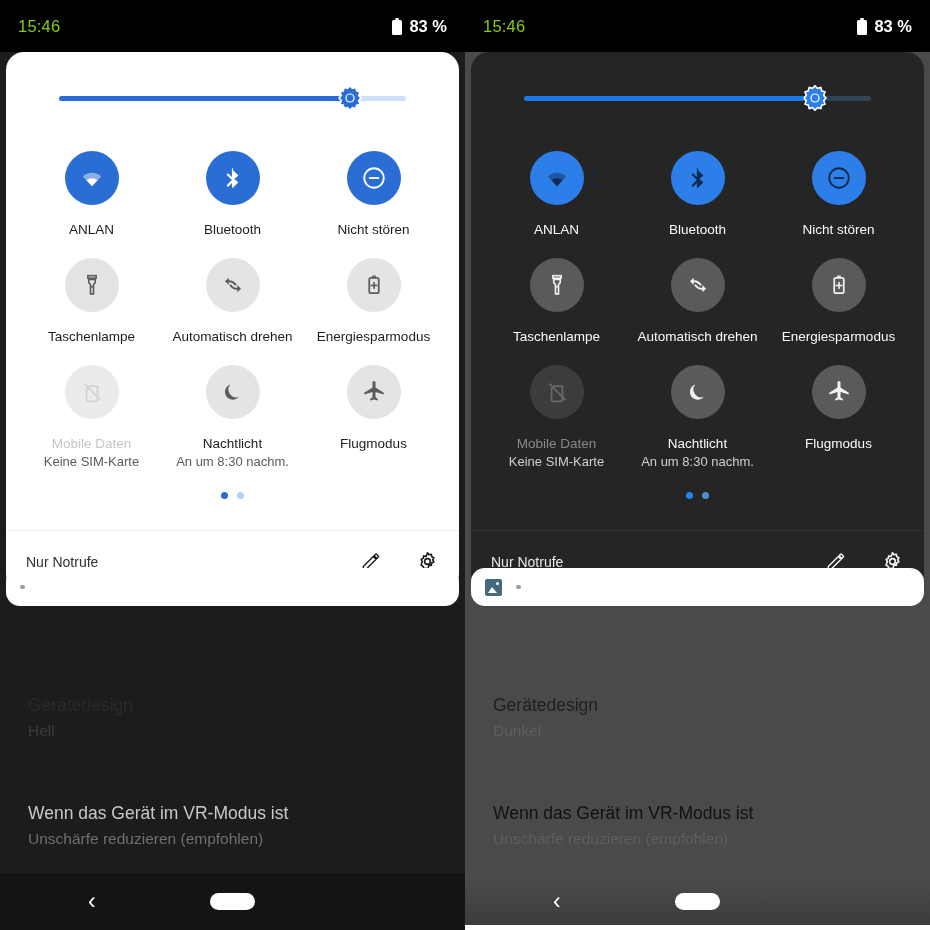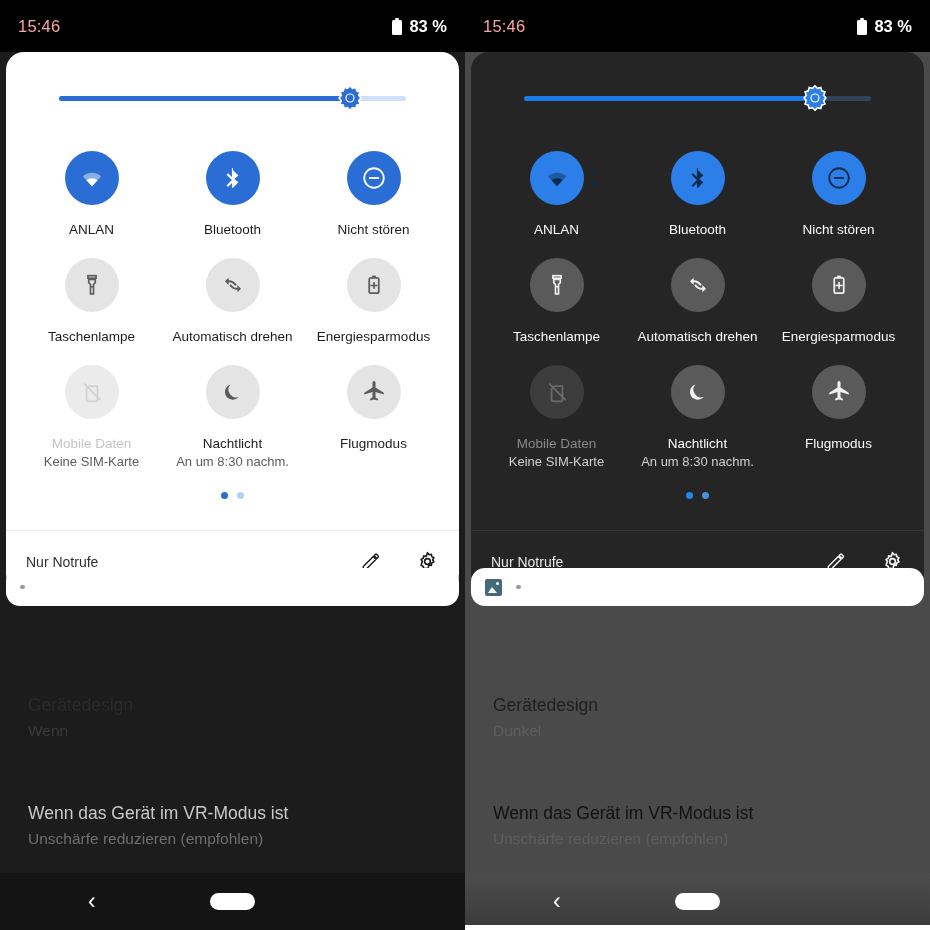--- a/index.html
+++ b/index.html
@@ -29,21 +29,21 @@
   .panel.light .bg-row.second .bg-sub   { color:#6f6f6f; }
   .panel.dark  .bg-row.second .bg-title { color:#111; }
   .panel.dark  .bg-row.second .bg-sub   { color:#5e5e5e; }
 
   
   .statusbar {
     position:absolute; top:0; left:0; right:0; height:52px;
     background:#000; display:flex; align-items:center;
     justify-content:space-between; padding:0 18px; z-index:6;
   }
-  .sb-time { color:#fca5a5; font-size:16.5px; letter-spacing:.2px;text-align:right; }
+  .sb-time { color:#84cc16; font-size:16.5px; letter-spacing:.2px;text-align:right; }
   .sb-right { display:flex; align-items:center; gap:7px; }
   .sb-batt-pct { color:#fff; font-size:16.5px; font-weight:bold; }
   .batt-ico { width:10px; height:17px; position:relative; }
   .batt-ico .body { position:absolute; bottom:0; left:0; width:10px; height:15px; background:#fff; border-radius:1.5px; }
   .batt-ico .cap  { position:absolute; top:0; left:3px; width:4px; height:2.5px; background:#fff; border-radius:1px; }
 
   
   .shade {
     position:absolute; top:52px; left:6px; right:6px;
     border-radius:18px; z-index:5; overflow:hidden;
@@ -150,21 +150,21 @@
   }
 </style>
 </head>
 <body>
 
   <div class="panel light">
     <div class="backdrop">
       <div class="bg-settings">
       <div class="bg-row ">
         <div class="bg-title">Gerätedesign</div>
-        <div class="bg-sub">Wenn</div>
+        <div class="bg-sub">Hell</div>
       </div>
       <div class="bg-row second">
         <div class="bg-title">Wenn das Gerät im VR-Modus ist</div>
         <div class="bg-sub">Unschärfe reduzieren (empfohlen)</div>
       </div>
       </div>
     </div>
 
     <div class="statusbar">
       <span class="sb-time">15:46</span>

